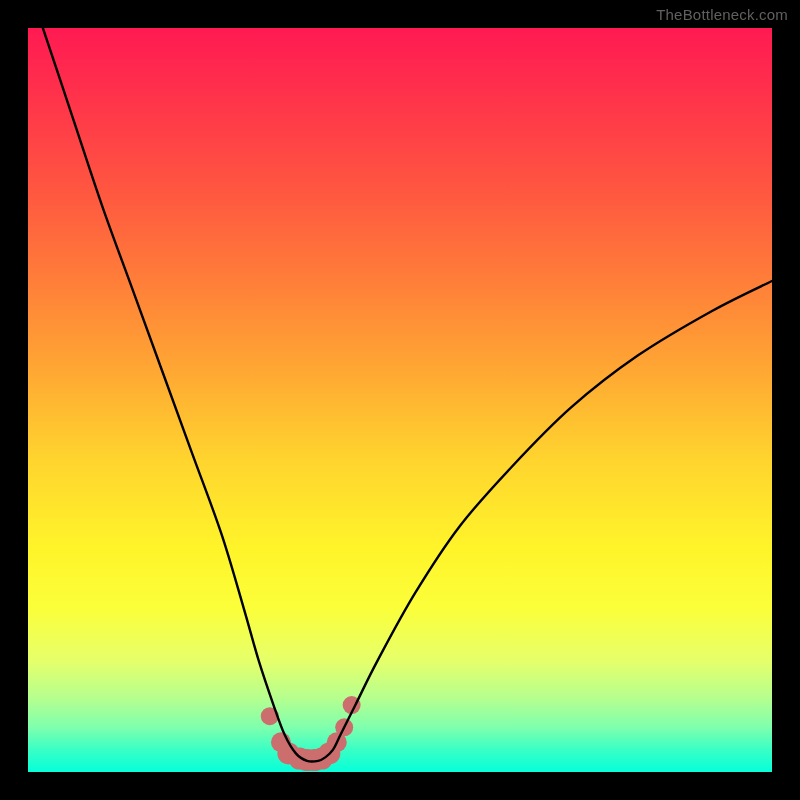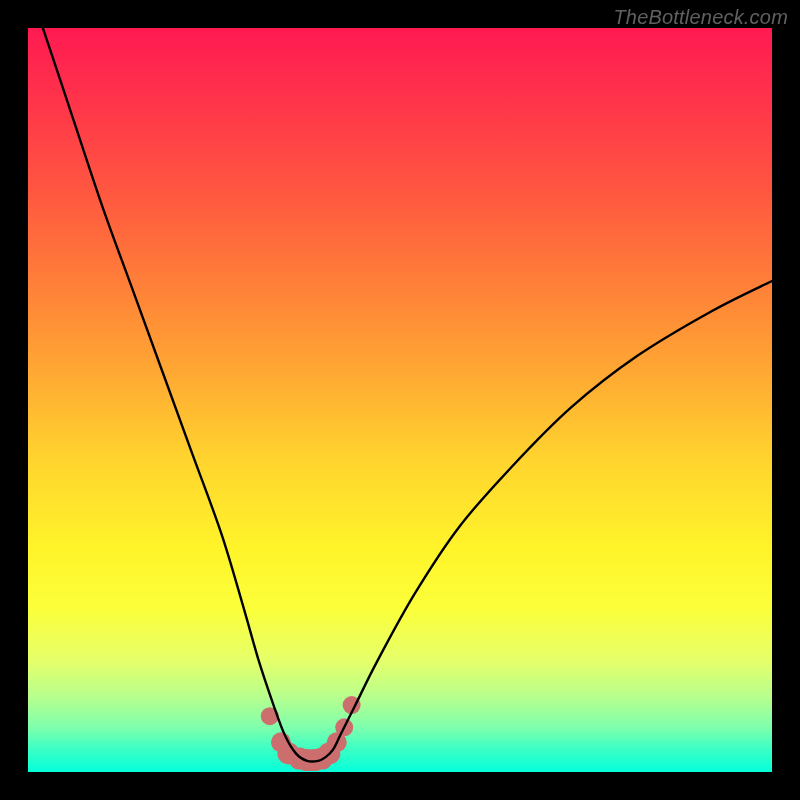--- a/index.html
+++ b/index.html
@@ -39,25 +39,24 @@
       #7fffad 94%,
       #39ffc5 97%,
       #06ffda 100%
     );
   }
   .watermark {
     position: absolute;
     top: 6px;
     right: 12px;
     color: #606060;
-    font-size: 20px;
+    font-size: 15px;
     font-weight: 400;
     letter-spacing: 0.2px;
     z-index: 10;
-    font-style: italic;
   }
   svg.curve {
     position: absolute;
     left: 0;
     top: 0;
     width: 744px;
     height: 744px;
   }
 </style>
 </head>

